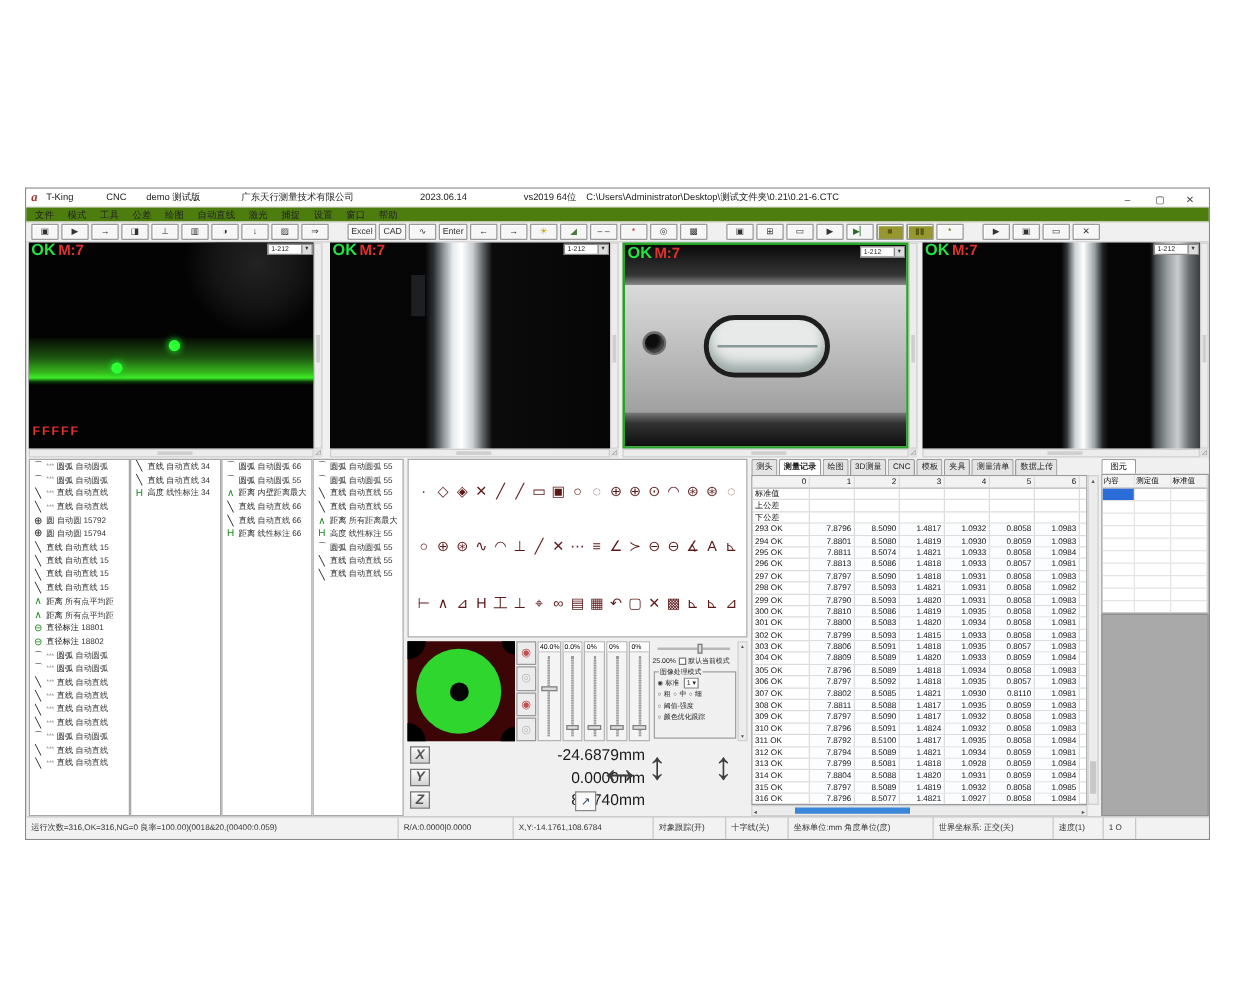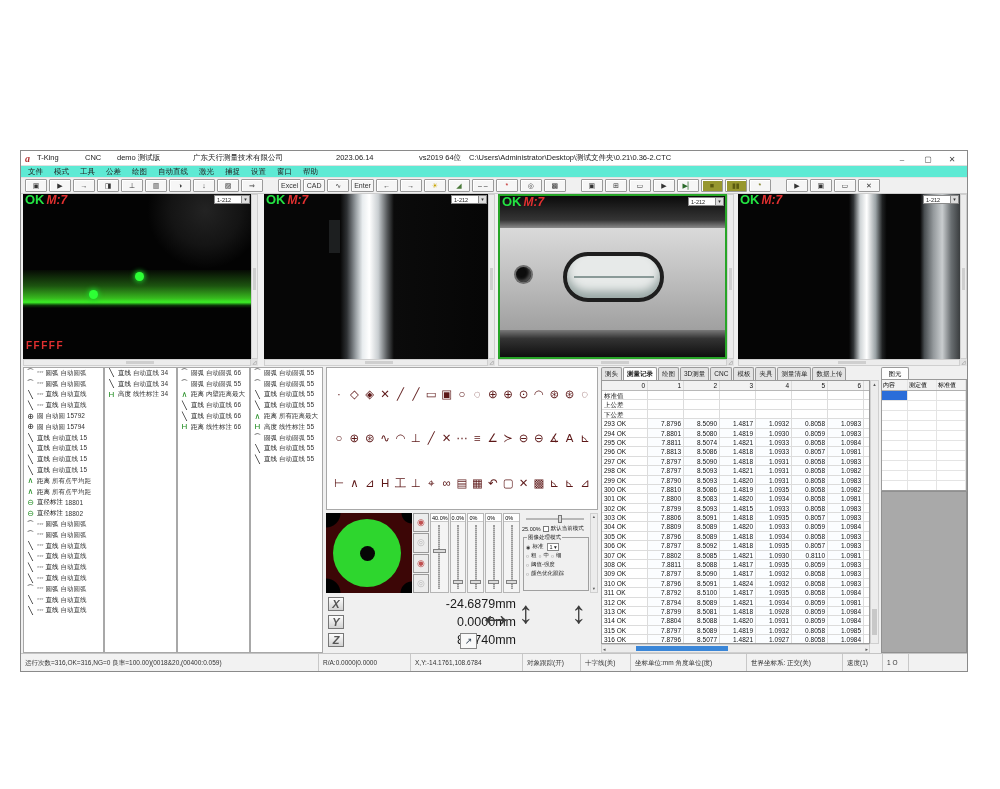--- a/index.html
+++ b/index.html
@@ -9,39 +9,39 @@
   
   .titlebar { position:absolute; left:0; top:0; width:100%; height:15px; background:#fff; border-bottom:1px solid #e0e0e0; font-size:7.5px; color:#222; }
   .titlebar span { position:absolute; top:2px; white-space:nowrap; }
   .logo { left:4px; top:1px; color:#b03030; font-weight:bold; font-style:italic; font-size:10px; font-family:"Liberation Serif", serif; }
   .ts-brand{left:16px;} .ts-app{left:64px;} .ts-user{left:96px;} .ts-company{left:172px;}
   .ts-date{left:315px;} .ts-build{left:398px;} .ts-file{left:448px;}
   .win-ctl { position:absolute; top:0; width:26px; height:14px; text-align:center; font-size:8px; line-height:14px; color:#444; }
   .wc-min{right:52px;} .wc-max{right:26px;} .wc-close{right:2px;}
 
   
-  .menubar { position:absolute; left:0; top:15px; width:100%; height:12px; background:#5eead4; border-bottom:1px solid #e2e2e2; display:flex; gap:11px; padding:0 7px; font-size:7.5px; line-height:12px; color:#222; }
+  .menubar { position:absolute; left:0; top:15px; width:100%; height:12px; background:#4d7c0f; border-bottom:1px solid #e2e2e2; display:flex; gap:11px; padding:0 7px; font-size:7.5px; line-height:12px; color:#222; }
 
   
   .toolbar { position:absolute; left:0; top:27px; width:100%; height:16px; background:#f0f0f0; border-bottom:1px solid #cdcdcd; display:flex; align-items:center; padding:0 4px; gap:2px; }
   .tbtn { height:13px; min-width:22px; background:#f6f6f6; border:1px solid #9a9a9a; border-radius:1px; font-size:7px; line-height:11px; text-align:center; color:#333; padding:0 2px; box-shadow:inset 1px 1px 0 #fff; white-space:nowrap; }
   .tbtn.gap { margin-left:13px; }
 
   
   .cams { position:absolute; left:0; top:43px; width:100%; height:173px; }
   .cam { position:absolute; top:0; height:172px; }
   .cam-view { position:absolute; left:0; top:0; right:7px; bottom:7px; overflow:hidden; background:#040404; }
   .cam.sel .cam-view { border:2px solid #27a527; }
   .cam-vs { position:absolute; right:0; top:0; width:7px; bottom:7px; background:#ececec; border:1px solid #cfcfcf; }
   .cam-hs { position:absolute; left:0; bottom:0; height:7px; right:7px; background:#ececec; border:1px solid #cfcfcf; }
   .cam-hs i { position:absolute; left:45%; top:1px; width:28px; height:3px; background:#cfcfcf; }
   .cam-vs i { position:absolute; top:45%; left:1px; width:3px; height:22px; background:#cfcfcf; }
   .cam-corner { position:absolute; right:0; bottom:0; width:7px; height:7px; background:#e2e2e2; font-size:5px; line-height:7px; color:#777; text-align:center; }
   .cam-status { position:absolute; left:2px; top:-2px; font-weight:bold; font-size:13px; letter-spacing:0; }
-  .ok-txt { color:#23e342; } .m-txt { color:#e23030; font-size:12px; margin-left:2px;font-style:italic; }
+  .ok-txt { color:#23e342; } .m-txt { color:#e23030; font-size:12px; margin-left:2px; }
   .cam-combo { position:absolute; right:1px; top:1px; width:36px; height:9px; background:#fff; border:1px solid #8a8a8a; font-size:5.5px; line-height:8px; color:#222; padding-left:2px; }
   .cam-combo i { position:absolute; right:0; top:0; width:8px; height:100%; background:#dcdcdc; border-left:1px solid #8a8a8a; font-style:normal; font-size:5px; line-height:7px; text-align:center; color:#333; }
   
   .v1 { background:radial-gradient(circle 58px at 80% 10%, #232323 0, #141414 60%, rgba(0,0,0,0) 100%), #030303; }
   .v1 .band { position:absolute; left:0; right:0; top:46%; height:23%;
     background:linear-gradient(180deg, rgba(20,50,8,.15), #1d5410 42%, #37b81e 74%, #3bee26 85%, #0c3a08 93%, rgba(0,0,0,0)); }
   .v1 .dot { position:absolute; width:9px; height:9px; border-radius:50%; background:#2dff35; box-shadow:0 0 5px 1px #1ecc28; }
   .v1 .d1 { left:29%; top:58%; } .v1 .d2 { left:49%; top:47%; }
   .ffff { position:absolute; left:3px; bottom:8px; color:#e03030; font-weight:bold; font-size:10px; letter-spacing:1.5px; }
   
@@ -151,21 +151,21 @@
 <div class="window">
 
   <div class="titlebar">
     <span class="logo">a</span>
     <span class="ts-brand">T-King</span>
     <span class="ts-app">CNC</span>
     <span class="ts-user">demo 测试版</span>
     <span class="ts-company">广东天行测量技术有限公司</span>
     <span class="ts-date">2023.06.14</span>
     <span class="ts-build">vs2019 64位</span>
-    <span class="ts-file">C:\Users\Administrator\Desktop\测试文件夹\0.21\0.36-2.CTC</span>
+    <span class="ts-file">C:\Users\Administrator\Desktop\测试文件夹\0.21\0.21-6.CTC</span>
     <span class="win-ctl wc-min">–</span>
     <span class="win-ctl wc-max">▢</span>
     <span class="win-ctl wc-close">✕</span>
   </div>
 
   <div class="menubar" id="menubar">
       <span class="menu-item">文件</span>
       <span class="menu-item">模式</span>
       <span class="menu-item">工具</span>
       <span class="menu-item">公差</span>

